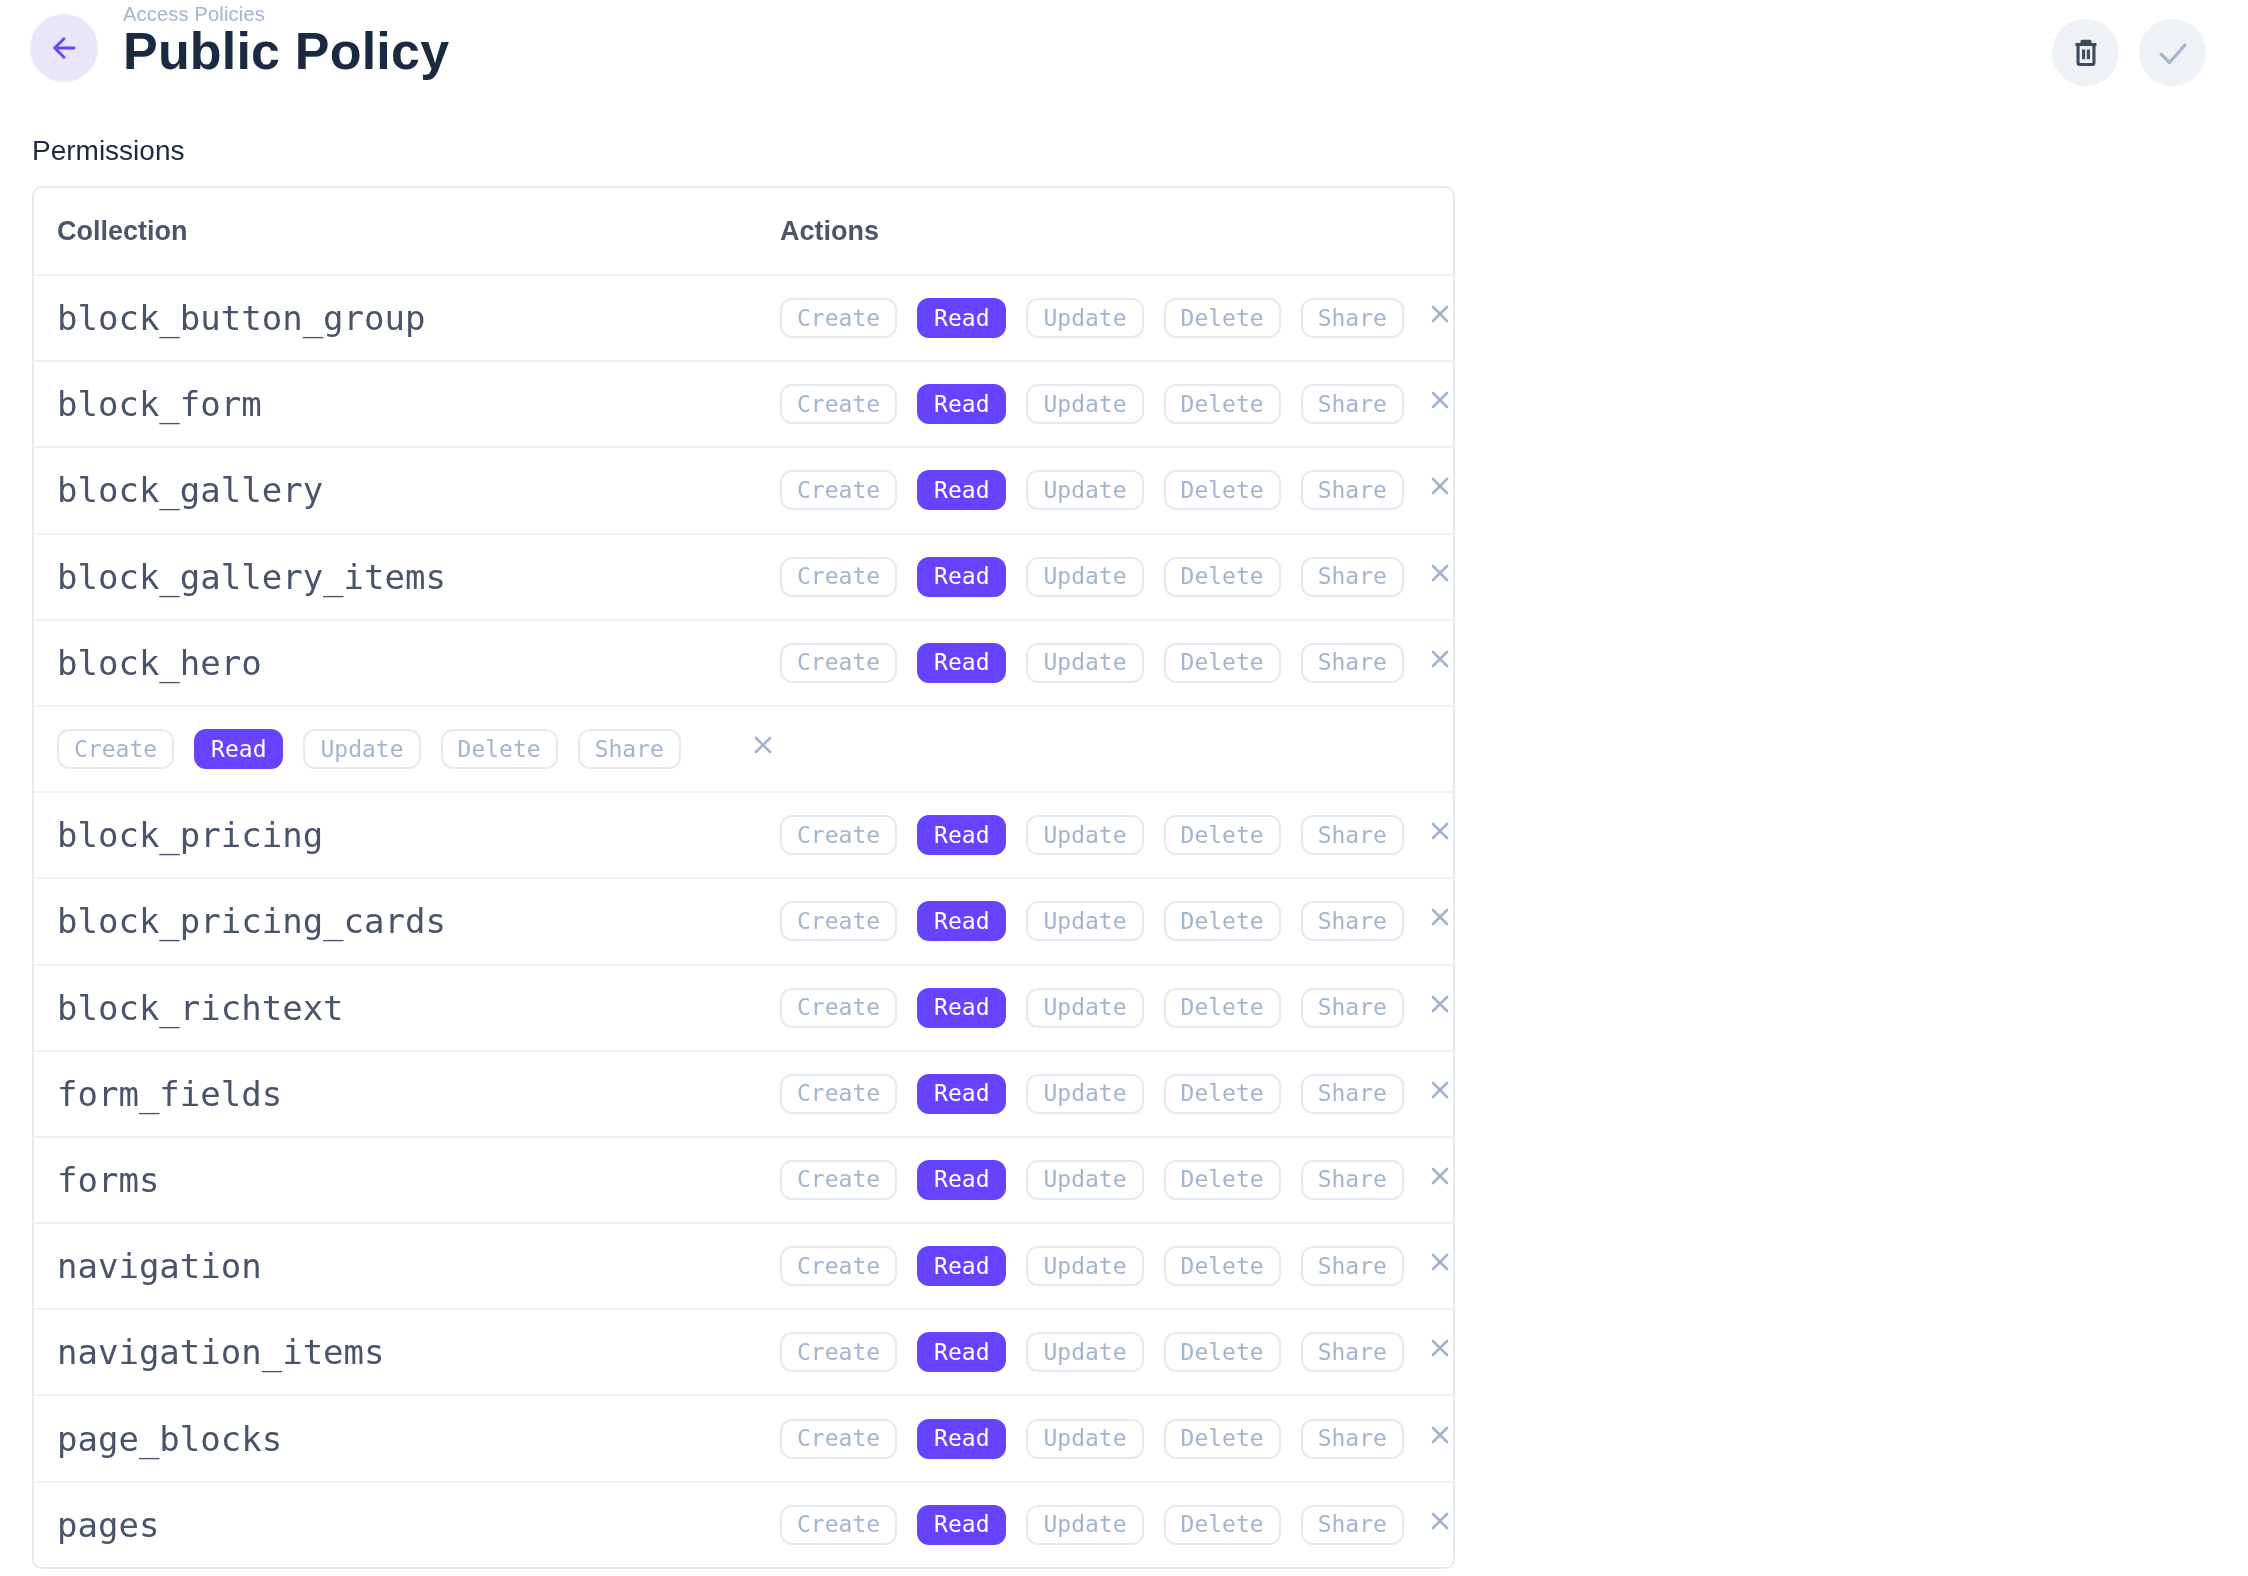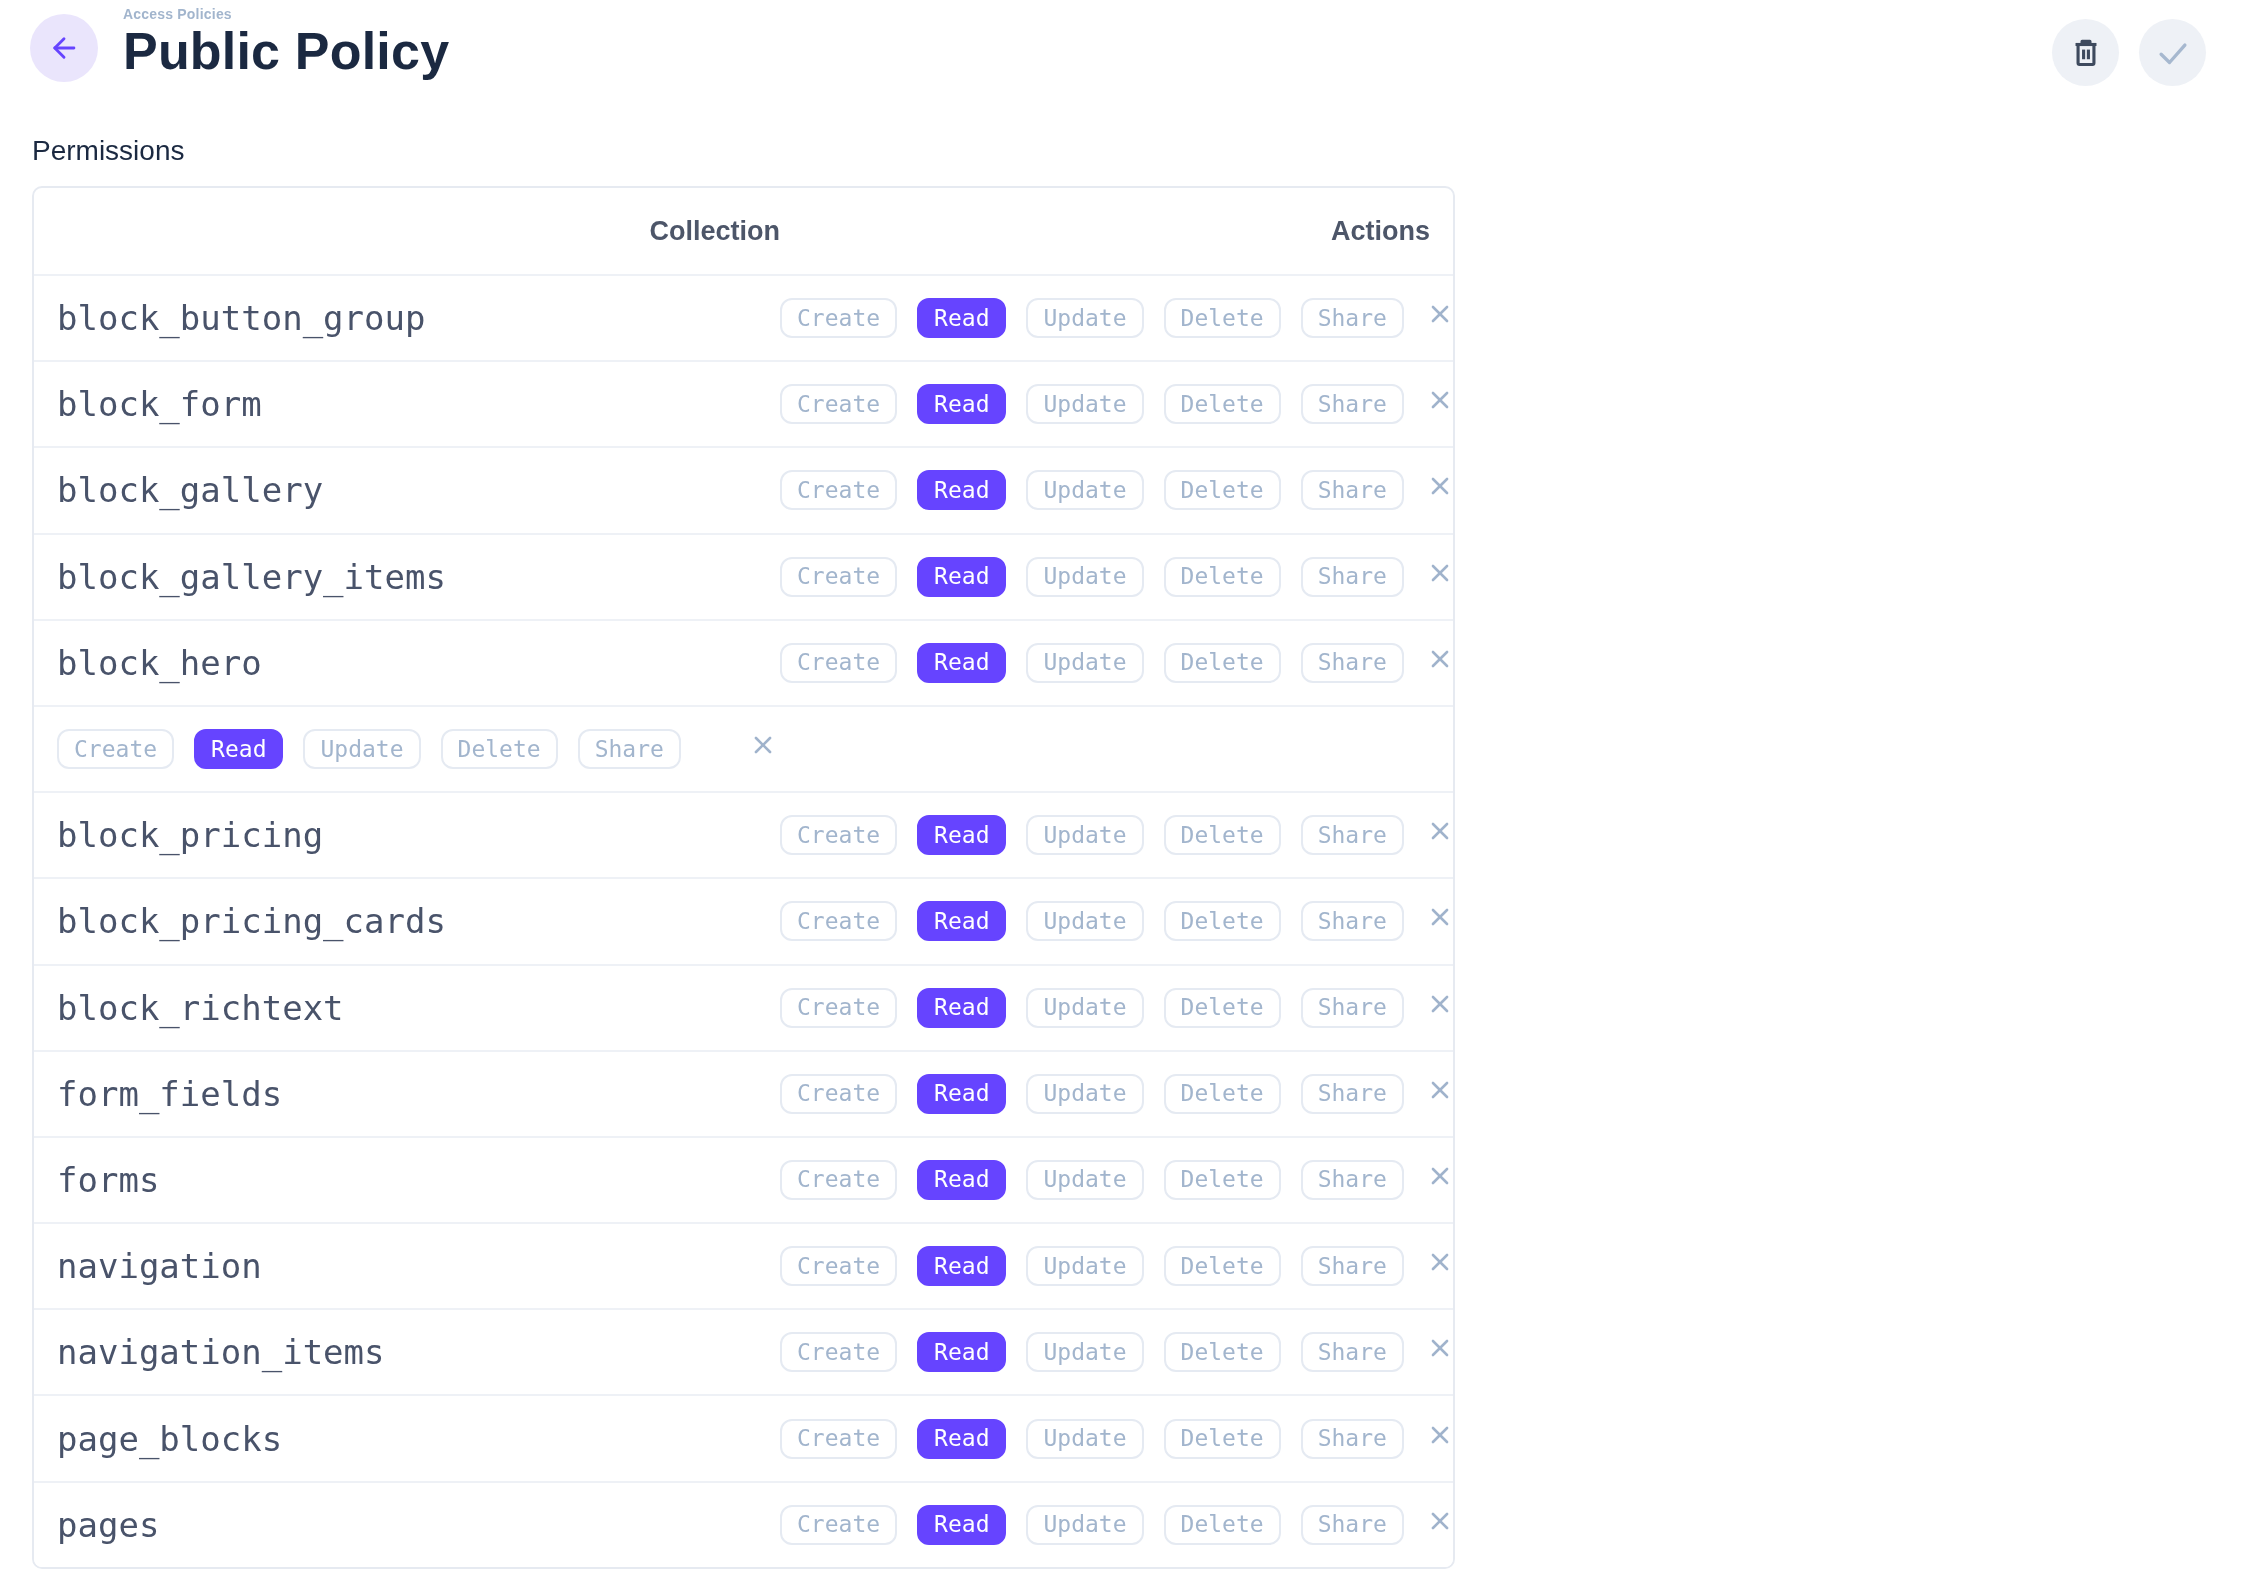--- a/index.html
+++ b/index.html
@@ -28,21 +28,21 @@
   
   .app-header { position: absolute; top: 0; left: 0; width: 100%; height: 112px; background: #fff; }
   .back-btn {
     position: absolute; left: 30px; top: 14px;
     width: 68px; height: 68px; border-radius: 50%;
     background: var(--accent-soft); border: none; cursor: pointer;
     display: flex; align-items: center; justify-content: center;
   }
   .title-block { position: absolute; left: 123px; top: 2px; }
   .breadcrumb {
-    font-size: 14px; font-weight: 700; color: var(--muted-text);
+    font-size: 20px; font-weight: 400; color: var(--muted-text);
     line-height: 25px; letter-spacing: 0.2px;
   }
   .page-title {
     font-size: 52px; font-weight: 700; color: var(--title-text);
     line-height: 49px; letter-spacing: 0.2px;
   }
   .header-actions { position: absolute; top: 19px; right: 42px; display: flex; gap: 20px; }
   .circle-btn {
     width: 67px; height: 67px; border-radius: 50%;
     background: var(--circle-bg); border: none; cursor: pointer;
@@ -56,21 +56,21 @@
     line-height: 30px; margin-bottom: 20px;
   }
   .perm-card {
     border: 2px solid var(--card-border);
     border-radius: 10px;
     background: #fff;
     overflow: hidden;
   }
   .thead {
     display: grid; grid-template-columns: 723px 1fr;
-    align-items: center; height: 86px; padding: 0 23px; text-align: right;
+    align-items: center; height: 86px; padding: 0 23px;
   }
   .th {
     font-size: 27px; font-weight: 600; color: var(--slate-text);
   }
   .t-row {
     display: grid; grid-template-columns: 723px 1fr;
     align-items: center; height: 86.2px; padding: 0 23px;
     border-top: 2px solid var(--divider);
     background: #fff;
   }

